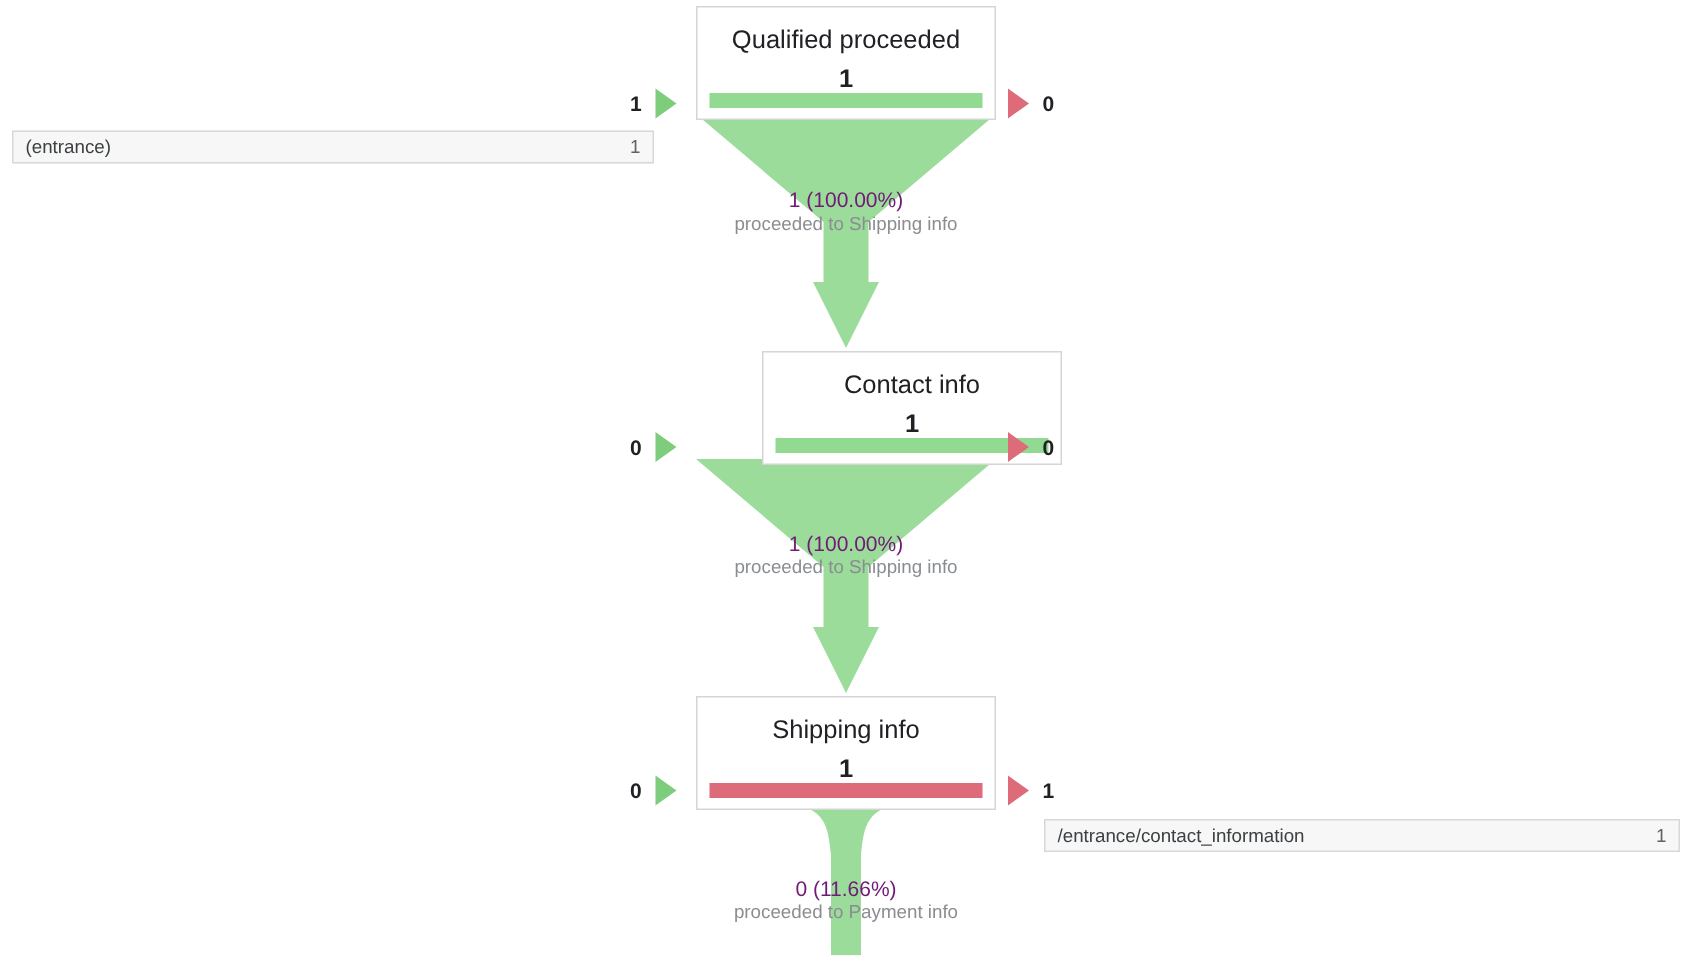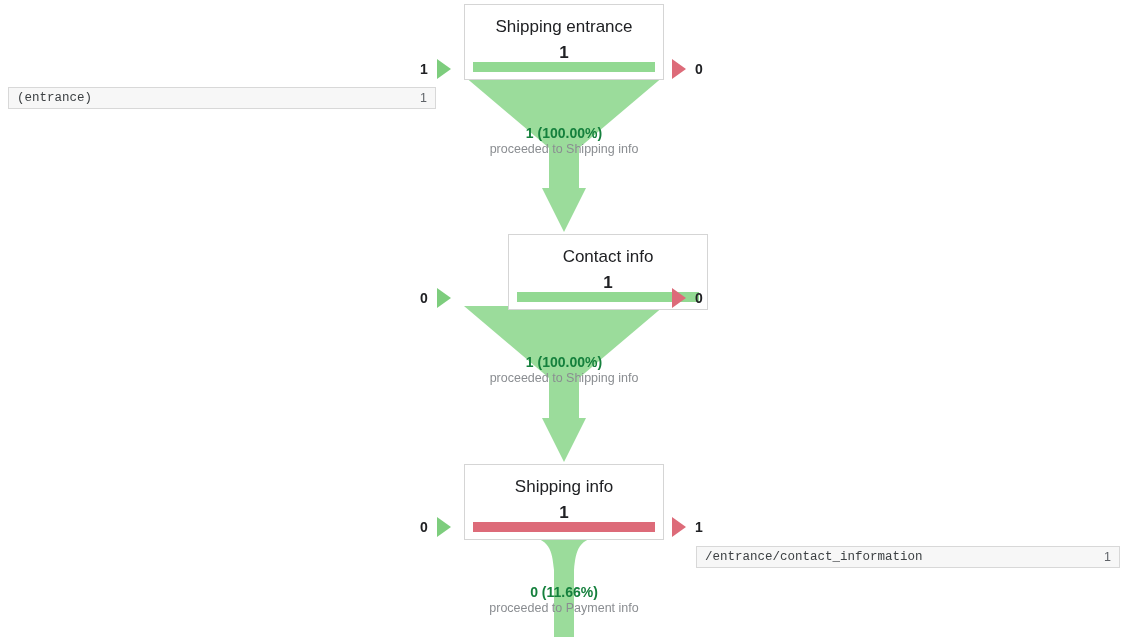--- a/index.html
+++ b/index.html
@@ -28,21 +28,20 @@
     justify-content: space-between;
     padding: 0 8px;
     font-size: 12.5px;
     color: #3c4043;
     z-index: 6;
   }
   .side-box .sb-label {
     white-space: nowrap;
     overflow: hidden;
     text-overflow: ellipsis;
-    font-family: Liberation Mono, monospace;
   }
   .side-box .sb-count {
     color: #5f6368;
     padding-left: 10px;
   }
   #entrance-box { left: 8px;  top: 87px;  width: 428px; }
   #exit-box     { left: 696px; top: 546px; width: 424px; }
 
   
   .stage {
@@ -116,22 +115,22 @@
   .conv-label {
     position: absolute;
     left: 464px;
     width: 200px;
     text-align: center;
     z-index: 4;
     pointer-events: none;
   }
   .conv-main {
     font-size: 14px;
-    font-weight: bold;
-    color: #15803d;
+    font-weight: normal;
+    color: #701a75;
     line-height: 1.1;
   }
   .conv-sub {
     font-size: 12.5px;
     color: #8a8d91;
     line-height: 1.35;
     white-space: nowrap;
   }
 </style>
 </head>
@@ -180,21 +179,21 @@
 </div>
 <div class="conv-label" style="top:585px;">
   <div class="conv-main">
     <span>0</span>
     <span>(11.66%)</span>
   </div>
   <div class="conv-sub">proceeded to Payment info</div>
 </div>
 
 <div class="stage" style="top:4px;">
-  <div class="stage-title">Shipping entrance</div>
+  <div class="stage-title">Qualified proceeded</div>
   <div class="stage-value">1</div>
   <div class="stage-bar green"></div>
 </div>
 <div class="marker in" style="top:59px;">
   <span class="num">1</span>
   <span class="tri tri-green"></span>
 </div>
 <div class="marker out" style="top:59px;">
   <span class="tri tri-red"></span>
   <span class="num">0</span>

